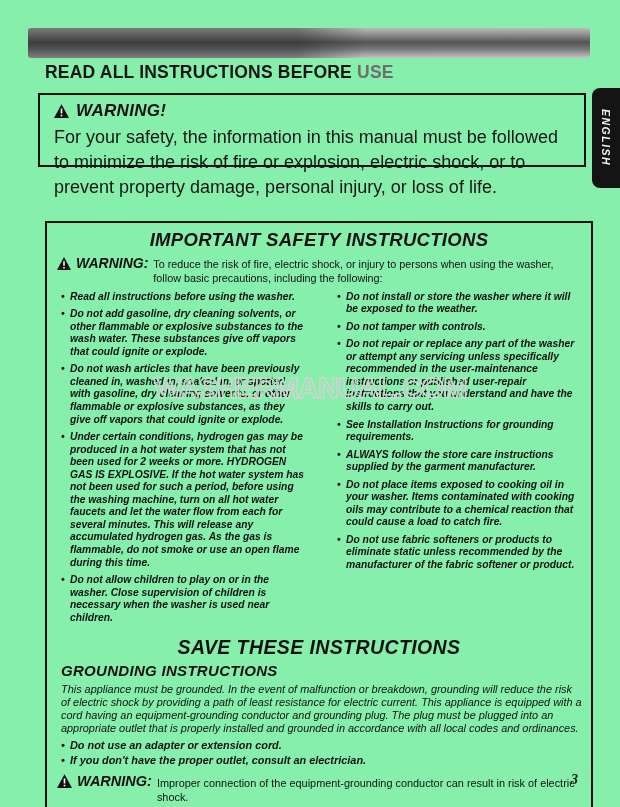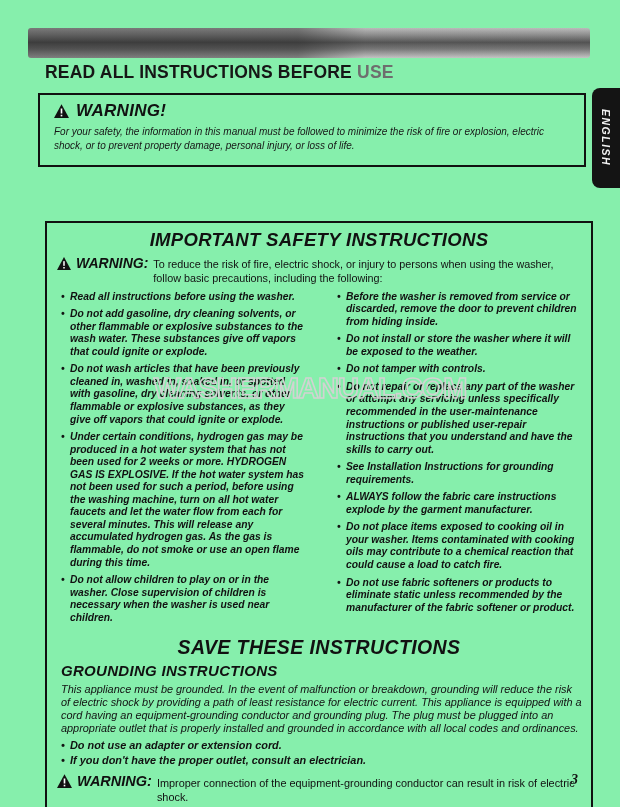--- a/index.html
+++ b/index.html
@@ -38,21 +38,21 @@
   
   .warning-box {
     position:absolute; left:38px; top:93px; width:548px; height:74px;
     border:2px solid #111; box-sizing:border-box; padding:6px 14px 0;
   }
   .warning-box .head {
     display:flex; align-items:center; gap:7px;
     font-size:17px; font-weight:bold; font-style:italic; letter-spacing:0.3px;
   }
   .warning-box p {
-    margin:4px 0 0; font-style:italic; font-size:10px; line-height:1.38; color:#161616;
+    margin:4px 0 0; font-size:18px; line-height:1.38; color:#161616;
   }
 
   
   .safety-box {
     position:absolute; left:45px; top:177px; width:548px; height:589px;
     border:2px solid #111; box-sizing:border-box; padding:5px 8px 0; overflow:hidden;margin-top:44px;
   }
   .important-title {
     margin:1px 0 4px; text-align:center;
     font-size:18.5px; font-weight:bold; font-style:italic; letter-spacing:0.3px;
@@ -151,26 +151,25 @@
 
     <div class="columns">
       <ul class="col">
         <li>Read all instructions before using the washer.</li>
         <li>Do not add gasoline, dry cleaning solvents, or other flammable or explosive substances to the wash water. These substances give off vapors that could ignite or explode.</li>
         <li>Do not wash articles that have been previously cleaned in, washed in, soaked in, or spotted with gasoline, dry cleaning solvents, or other flammable or explosive substances, as they give off vapors that could ignite or explode.</li>
         <li>Under certain conditions, hydrogen gas may be produced in a hot water system that has not been used for 2 weeks or more. HYDROGEN GAS IS EXPLOSIVE. If the hot water system has not been used for such a period, before using the washing machine, turn on all hot water faucets and let the water flow from each for several minutes. This will release any accumulated hydrogen gas. As the gas is flammable, do not smoke or use an open flame during this time.</li>
         <li>Do not allow children to play on or in the washer. Close supervision of children is necessary when the washer is used near children.</li>
       </ul>
       <ul class="col">
-        <li>Before the washer is removed from service or discarded, remove the door to prevent children from hiding inside.</li>
         <li>Do not install or store the washer where it will be exposed to the weather.</li>
         <li>Do not tamper with controls.</li>
         <li>Do not repair or replace any part of the washer or attempt any servicing unless specifically recommended in the user-maintenance instructions or published user-repair instructions that you understand and have the skills to carry out.</li>
         <li>See Installation Instructions for grounding requirements.</li>
-        <li>ALWAYS follow the fabric care instructions explode by the garment manufacturer.</li>
+        <li>ALWAYS follow the store care instructions supplied by the garment manufacturer.</li>
         <li>Do not place items exposed to cooking oil in your washer. Items contaminated with cooking oils may contribute to a chemical reaction that could cause a load to catch fire.</li>
         <li>Do not use fabric softeners or products to eliminate static unless recommended by the manufacturer of the fabric softener or product.</li>
       </ul>
     </div>
 
     <h2 class="save-title">SAVE THESE INSTRUCTIONS</h2>
 
     <h3 class="grounding-title">GROUNDING INSTRUCTIONS</h3>
     <p class="ground-para">This appliance must be grounded. In the event of malfunction or breakdown, grounding will reduce the risk of electric shock by providing a path of least resistance for electric current. This appliance is equipped with a cord having an equipment-grounding conductor and grounding plug. The plug must be plugged into an appropriate outlet that is properly installed and grounded in accordance with all local codes and ordinances.</p>
     <ul class="ground-list">

